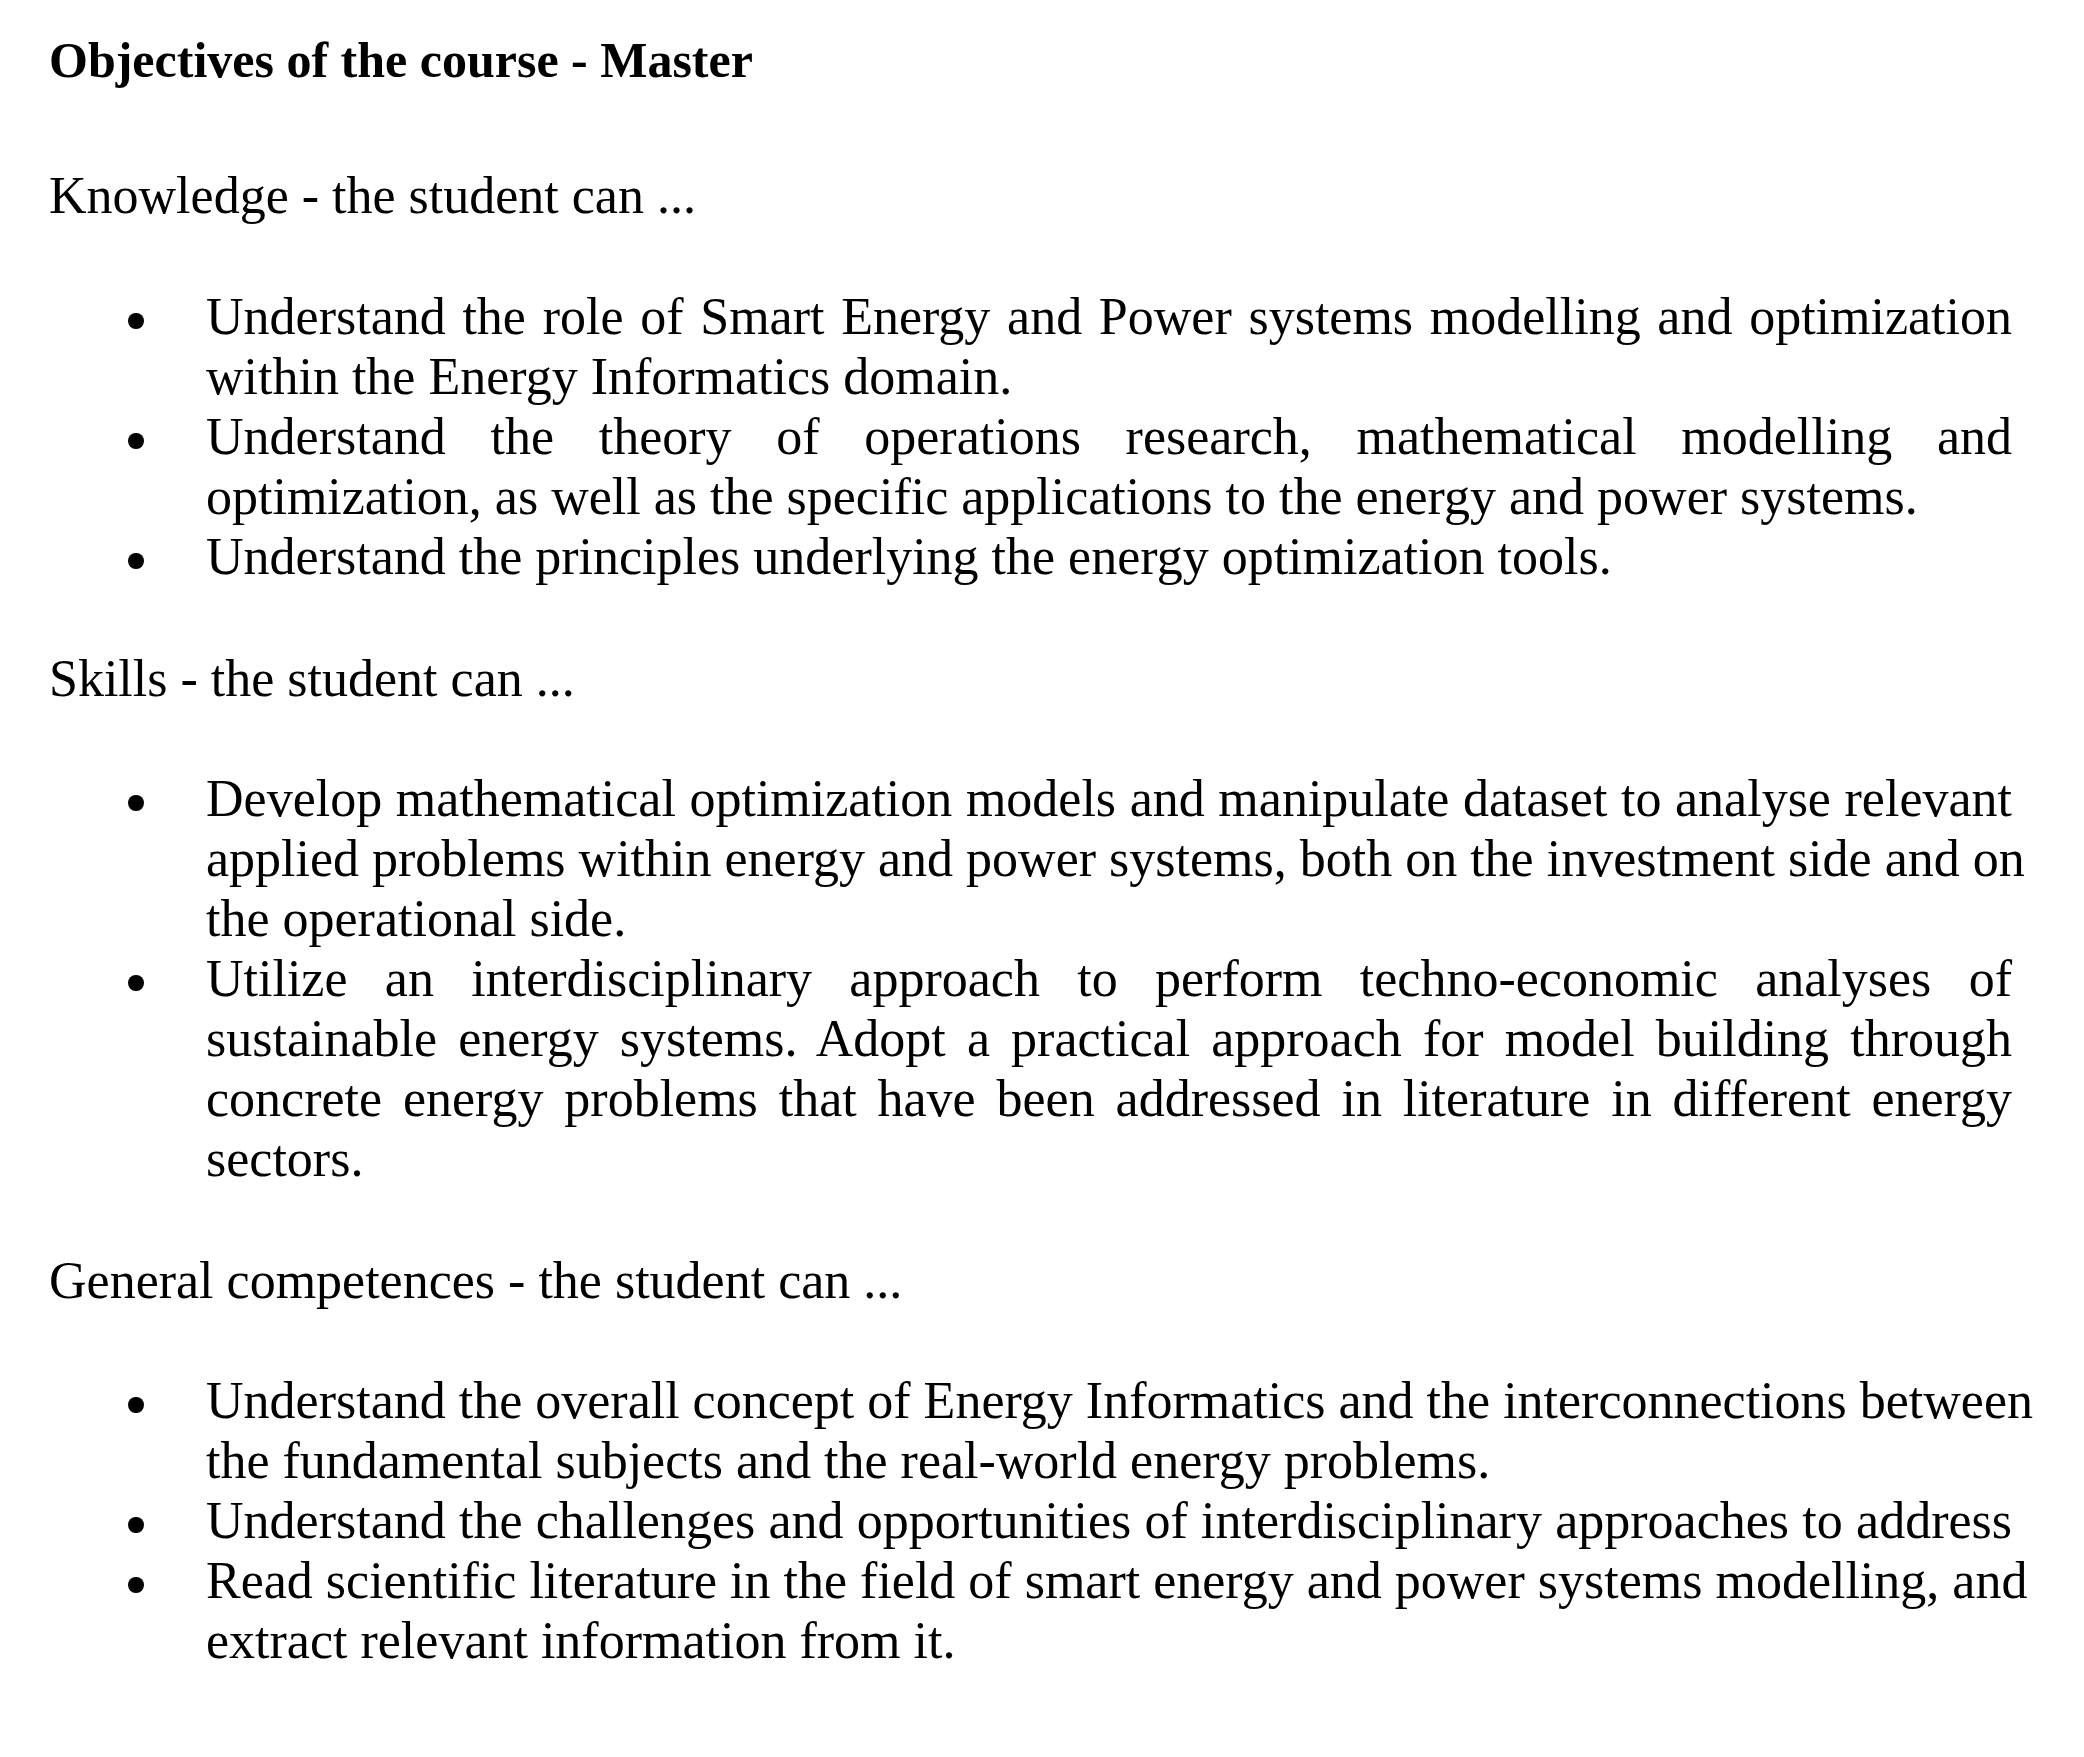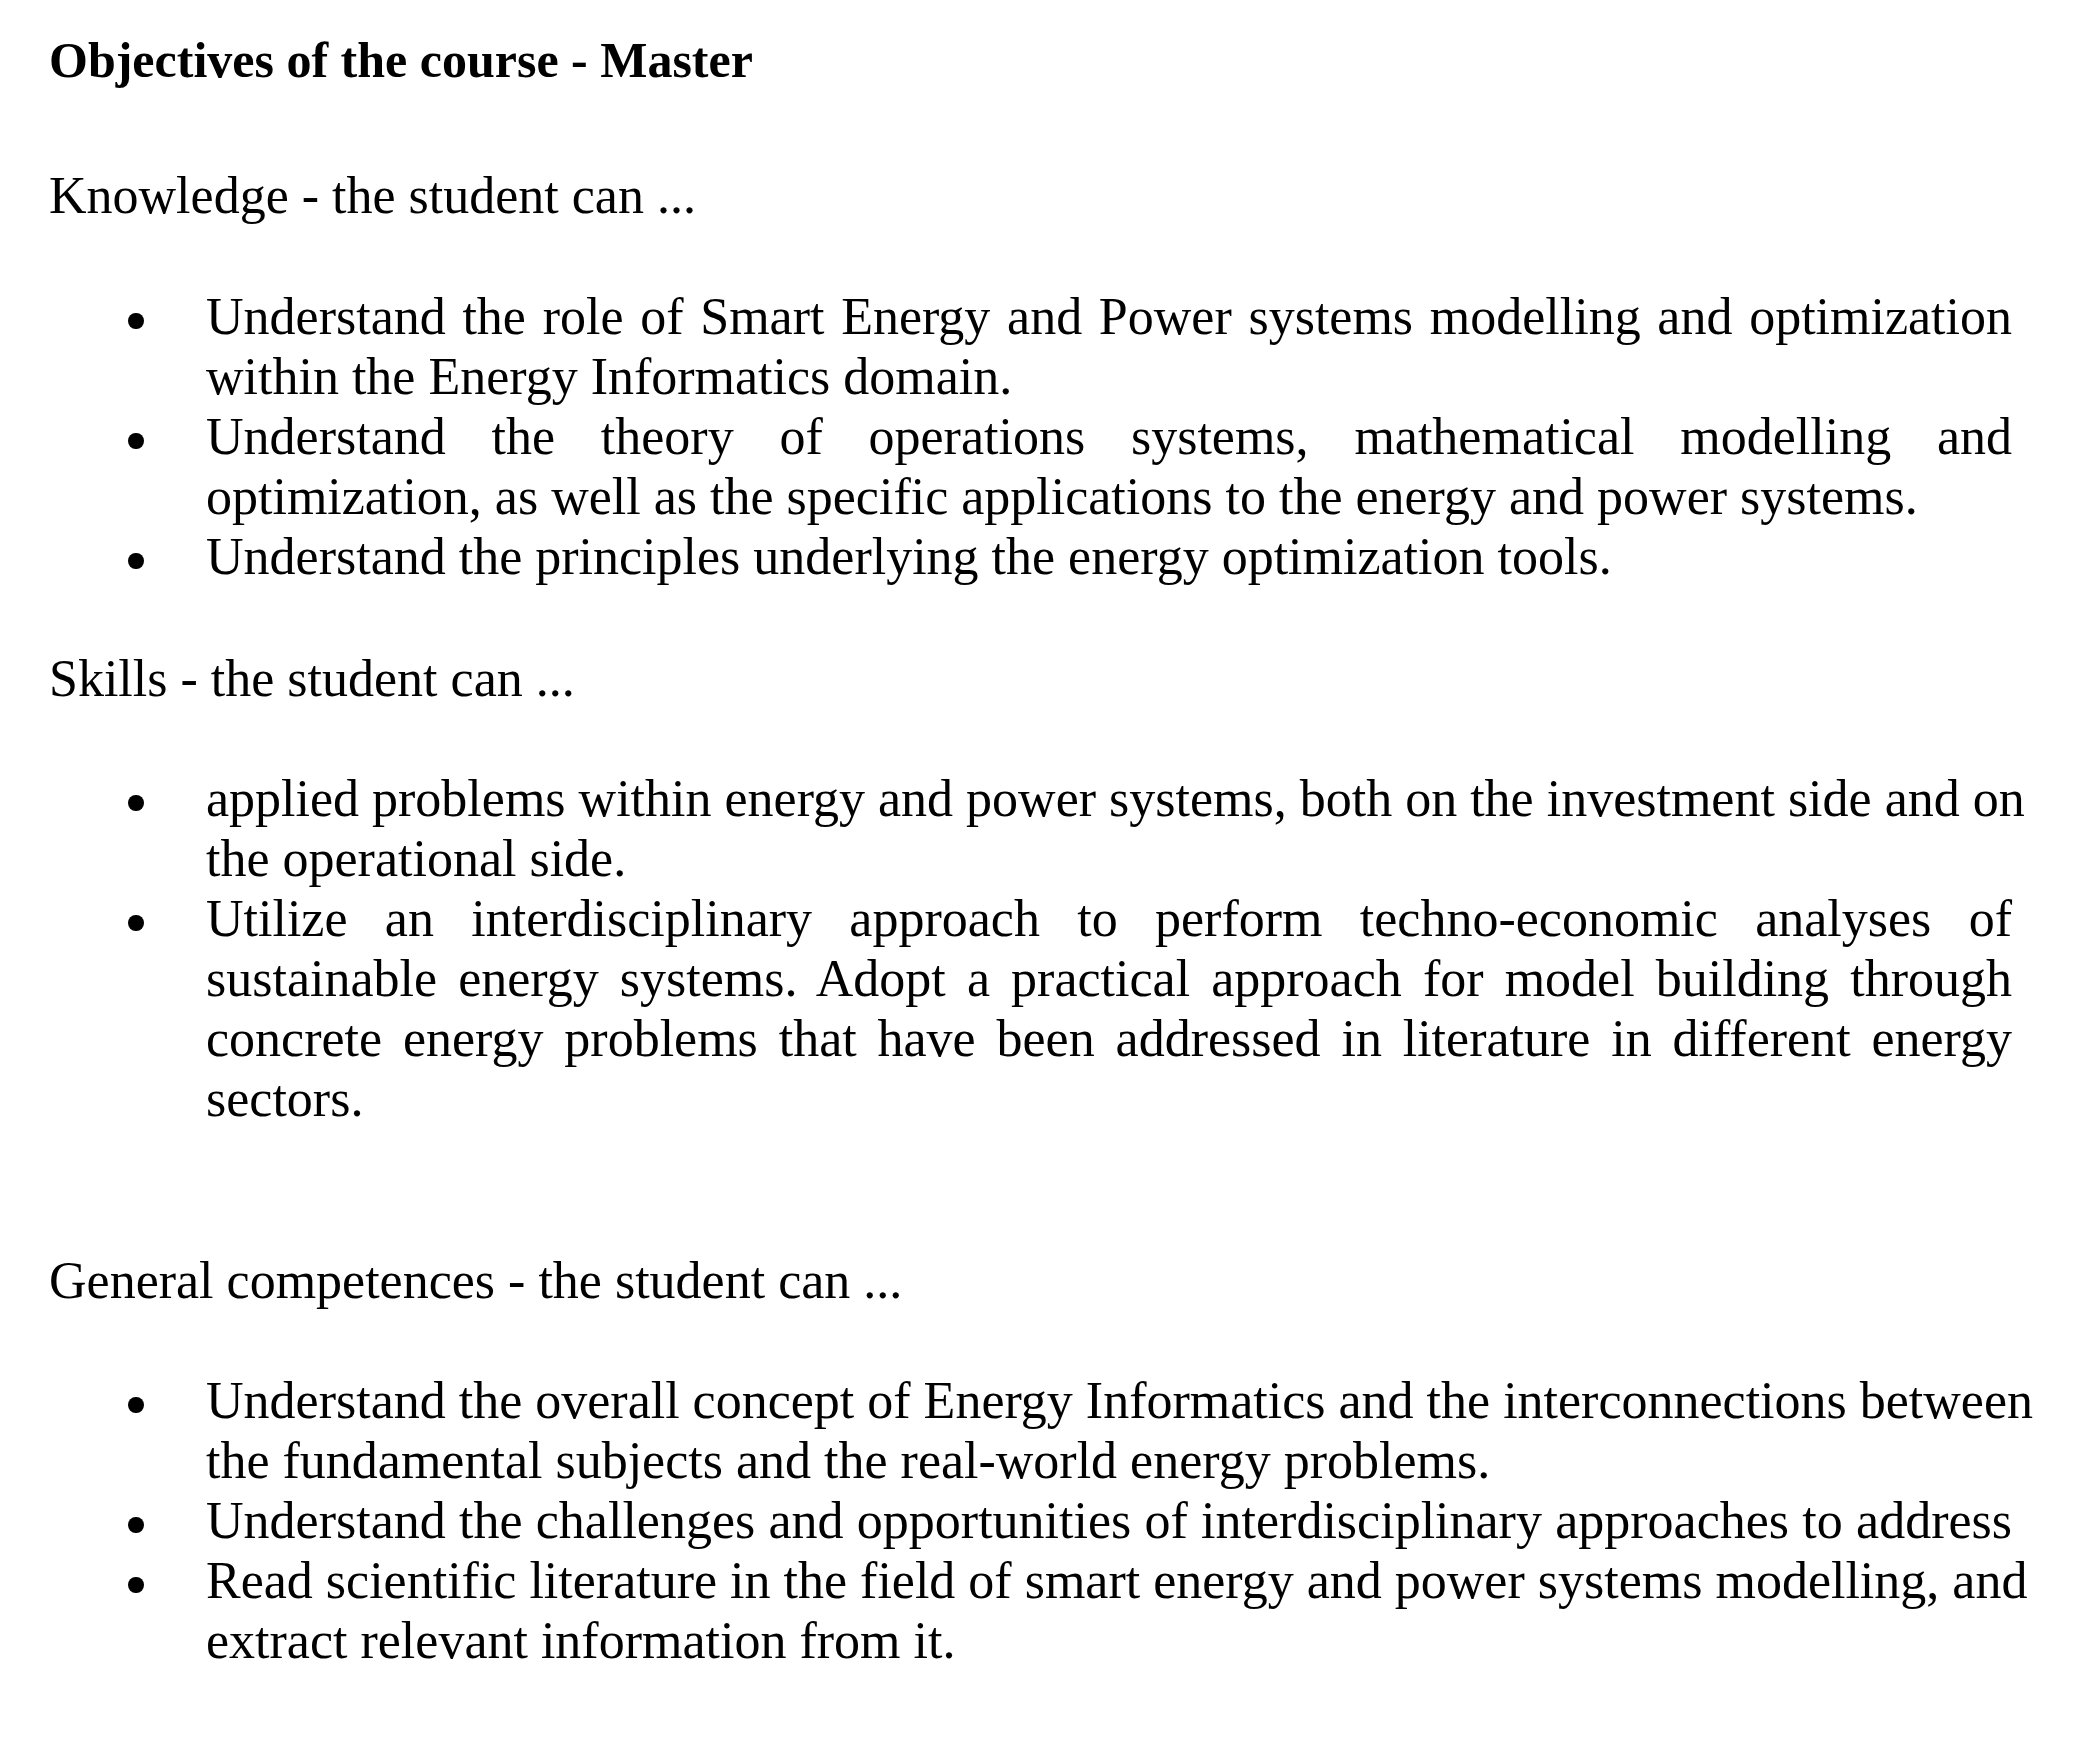--- a/index.html
+++ b/index.html
@@ -78,33 +78,34 @@
 
 <p class="section-heading" style="top:166px">Knowledge - the student can ...</p>
 <ul class="objective-list" style="top:287px">
   <li class="objective-item">
     <span class="bullet"></span>
     <span class="line">Understand the role of Smart Energy and Power systems modelling and optimization</span>
     <span class="line last">within the Energy Informatics domain.</span>
   </li>
   <li class="objective-item">
     <span class="bullet"></span>
-    <span class="line">Understand the theory of operations systems, mathematical modelling and</span>
+    <span class="line">Understand the theory of operations research, mathematical modelling and</span>
     <span class="line last">optimization, as well as the specific applications to the energy and power systems.</span>
   </li>
   <li class="objective-item">
     <span class="bullet"></span>
     <span class="line last">Understand the principles underlying the energy optimization tools.</span>
   </li>
 </ul>
 
 <p class="section-heading" style="top:649px">Skills - the student can ...</p>
 <ul class="objective-list" style="top:769px">
   <li class="objective-item">
     <span class="bullet"></span>
+    <span class="line">Develop mathematical optimization models and manipulate dataset to analyse relevant</span>
     <span class="line">applied problems within energy and power systems, both on the investment side and on</span>
     <span class="line last">the operational side.</span>
   </li>
   <li class="objective-item">
     <span class="bullet"></span>
     <span class="line">Utilize an interdisciplinary approach to perform techno-economic analyses of</span>
     <span class="line">sustainable energy systems. Adopt a practical approach for model building through</span>
     <span class="line">concrete energy problems that have been addressed in literature in different energy</span>
     <span class="line last">sectors.</span>
   </li>

